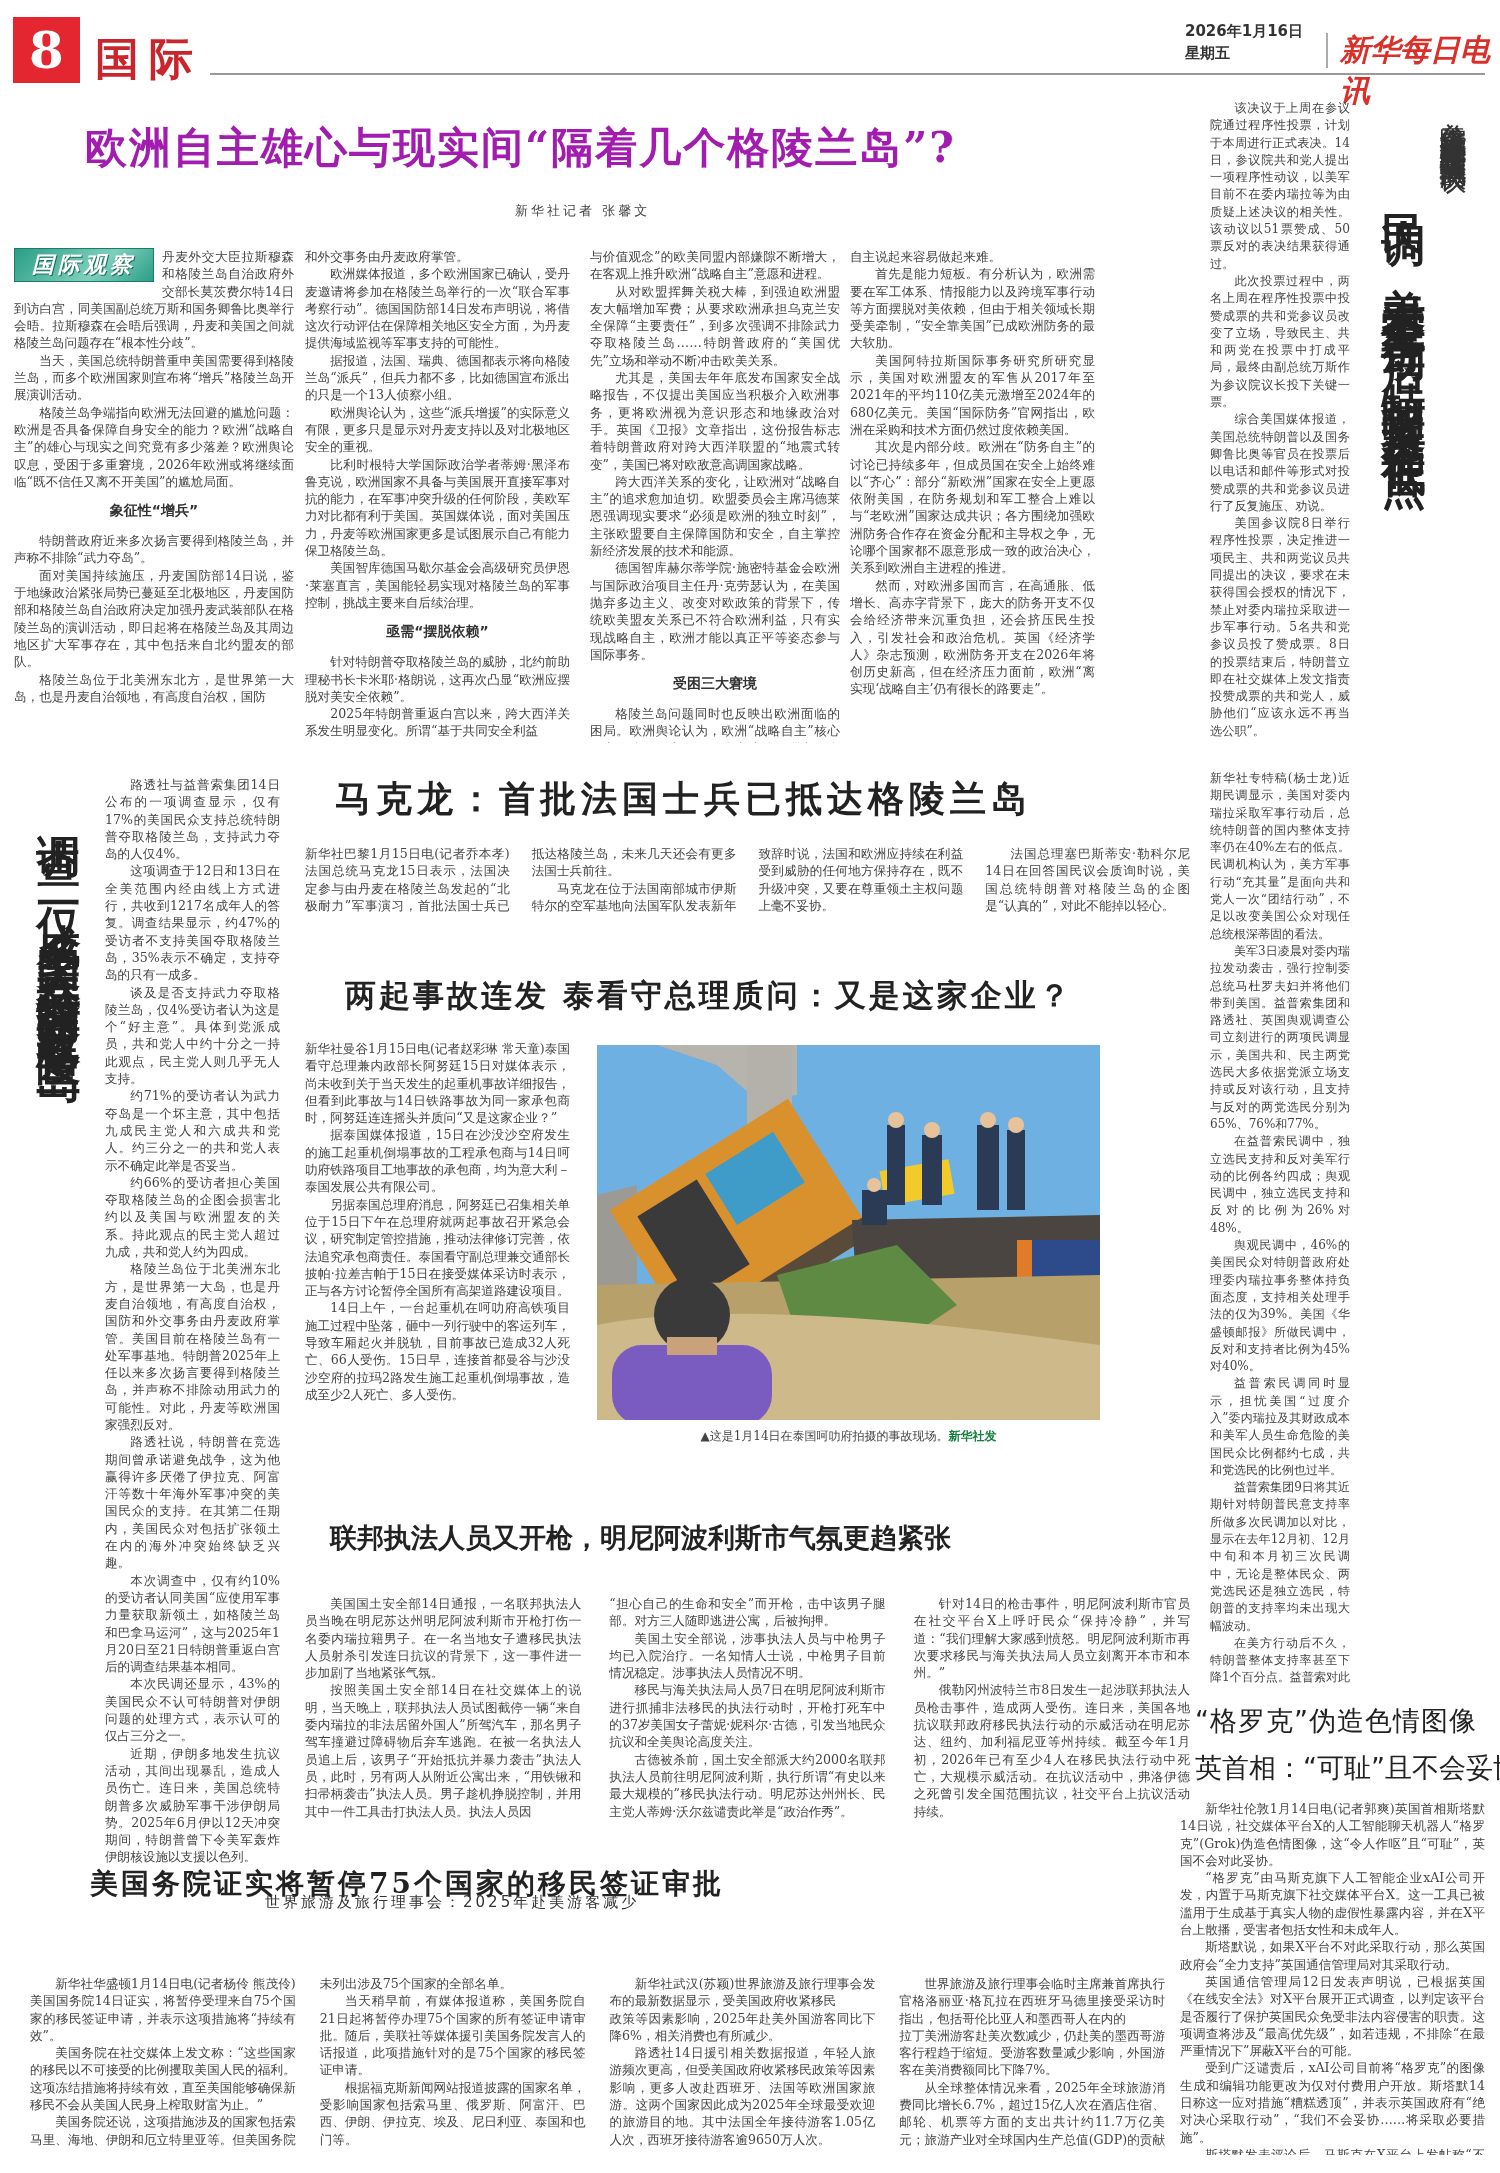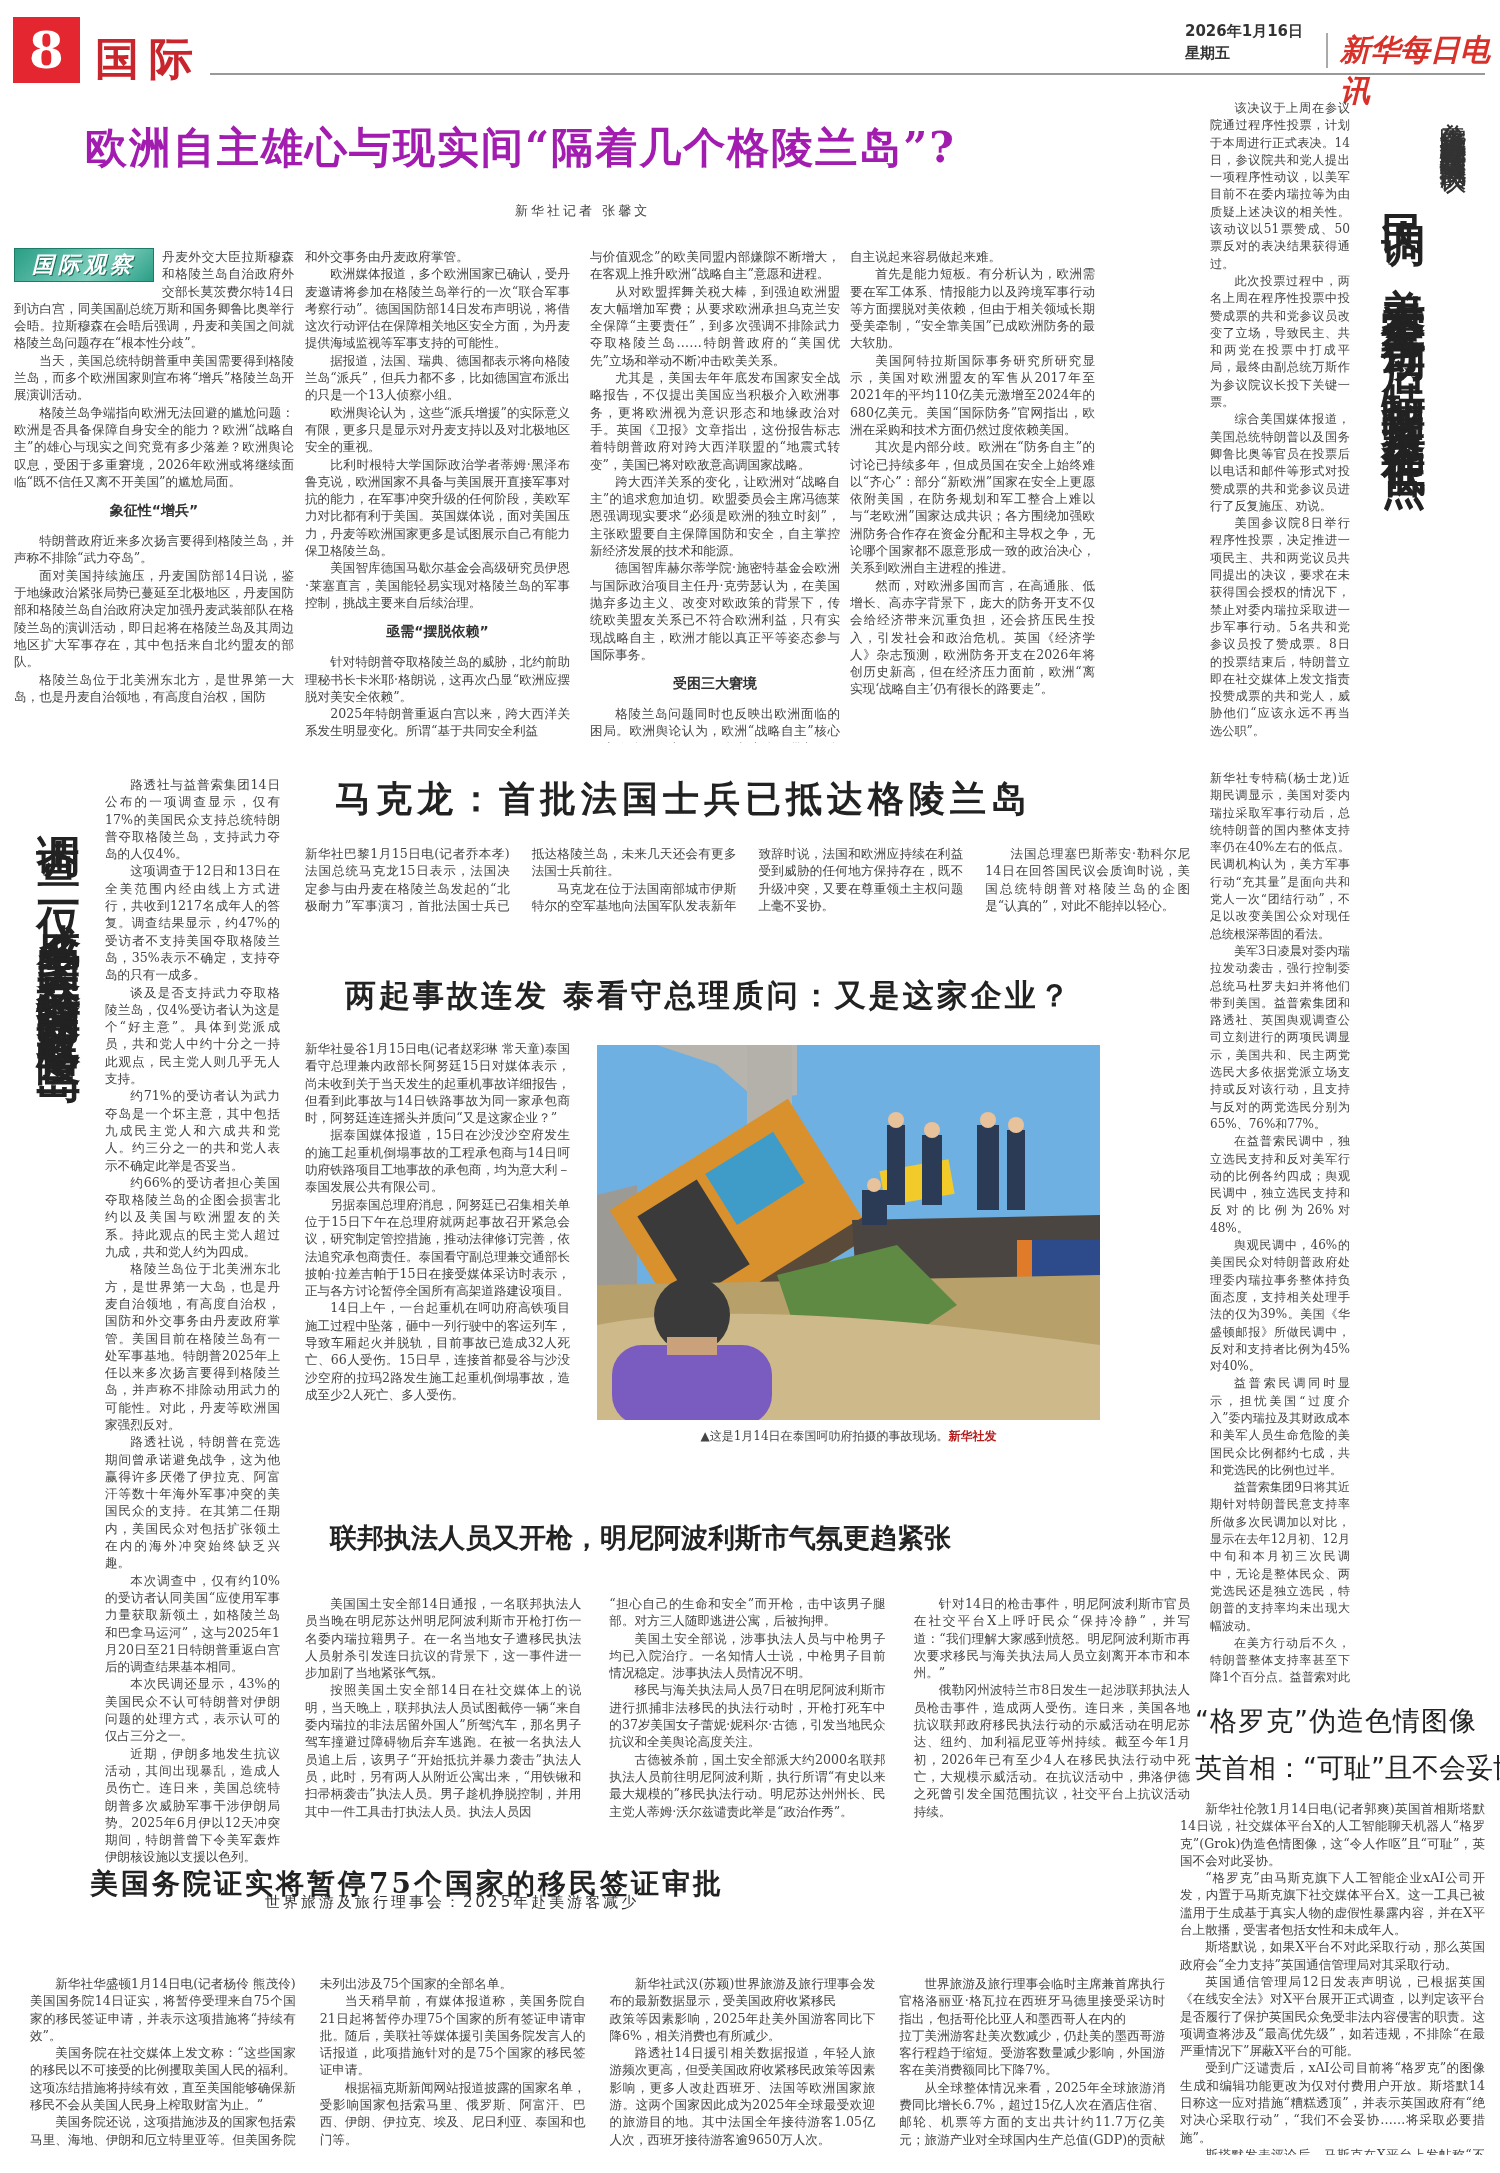--- a/index.html
+++ b/index.html
@@ -19,21 +19,21 @@
 .byline{font:13px "DejaVu Sans",sans-serif;color:#444;letter-spacing:3px}
 .body{font:12.6px "DejaVu Serif",serif;line-height:17.3px;color:#444;text-align:justify;overflow:hidden}
 .body p{text-indent:2em}
 .body p.lead{text-indent:0}
 .subhead{font:bold 14px "DejaVu Sans",sans-serif;color:#333;text-align:center;margin:12px 0}
 .vtitle{writing-mode:vertical-rl;font:bold 44px "DejaVu Serif",serif;color:#222;letter-spacing:9px;white-space:nowrap}
 .vsub{writing-mode:vertical-rl;font:27px "DejaVu Sans",sans-serif;color:#333;letter-spacing:2px;white-space:nowrap}
 .badge{background:linear-gradient(135deg,#2a9e86,#7fcfbd 60%,#2a9e86);color:#fff;font:italic bold 22px "DejaVu Sans",sans-serif;letter-spacing:4px;display:flex;align-items:center;justify-content:center;border:1px solid #1d7c68;width:140px;height:34px;float:left;margin:0 8px 4px 0;text-shadow:1px 1px 0 #1b6d5b}
 .photo{overflow:hidden;background:#7fb7e5}
 .caption{font:12px "DejaVu Serif",serif;color:#444;text-align:center}
-.caption b{font-family:Liberation Sans, sans-serif;color:#b91c1c}
+.caption b{font-family:Liberation Sans, sans-serif;color:#15803d}
 </style>
 </head>
 <body>
 
 <div class="abs mast-num">8</div>
 <div class="abs mast-sec">国际</div>
 <div class="abs mast-line"></div>
 <div class="abs mast-date">
   <div>2026年1月16日</div>
   <div>星期五</div>

